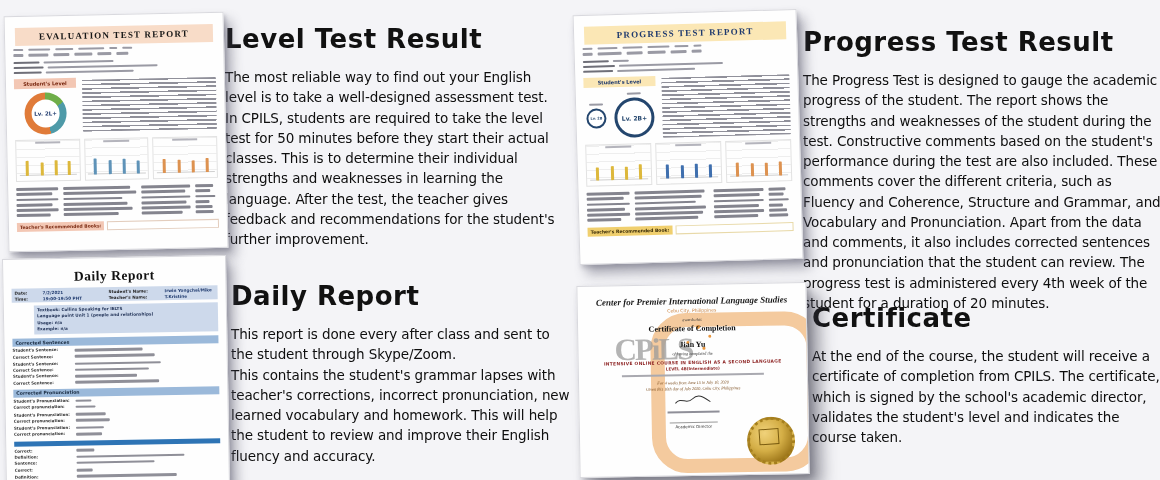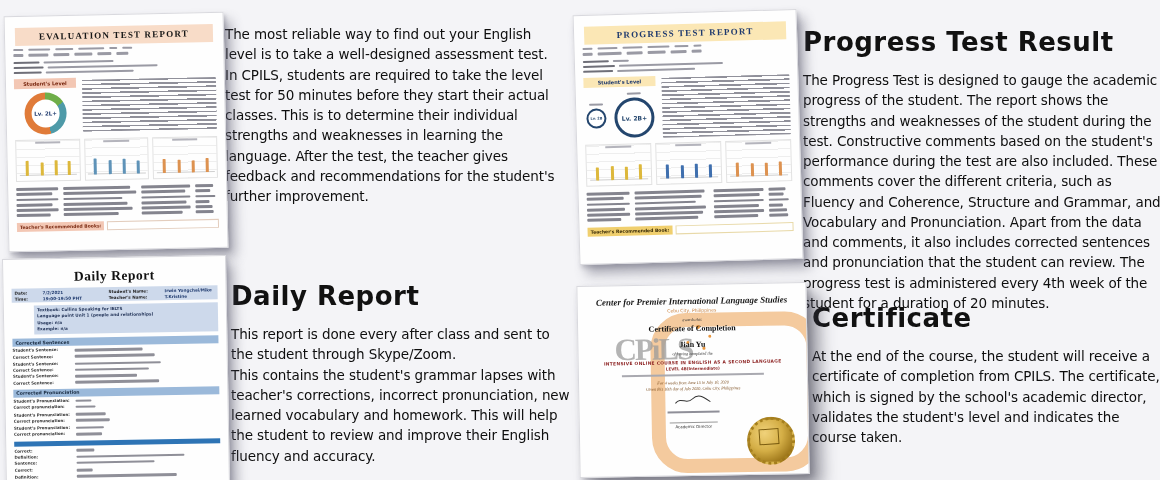--- a/index.html
+++ b/index.html
@@ -88,20 +88,21 @@
   .seal{position:absolute;right:13px;bottom:9px;width:42px;height:42px;border-radius:50%;
         border:3px dotted #a57f1d;z-index:3;
         background:radial-gradient(circle at 35% 32%,#f0d27a,#d4ae46 45%,#9c7518 80%,#8f6914);}
   .seal .inner{position:absolute;left:9px;top:9px;width:18px;height:14px;border:1.5px solid #7a5c10;
                transform:rotate(-3deg);}
 </style>
 </head>
 <body style="background: rgb(244, 244, 247);">
 
 <div class="sect" style="left:225px;top:24px;width:338px;">
+  <h2>Level Test Result</h2>
   <p>The most reliable way to find out your English level is to take a well-designed assessment test. In CPILS, students are required to take the level test for 50 minutes before they start their actual classes. This is to determine their individual strengths and weaknesses in learning the language. After the test, the teacher gives feedback and recommendations for the student's further improvement.</p>
 </div>
 
 <div class="sect" style="left:803px;top:27px;width:360px;">
   <h2>Progress Test Result</h2>
   <p>The Progress Test is designed to gauge the academic progress of the student. The report shows the strengths and weaknesses of the student during the test. Constructive comments based on the student's performance during the test are also included. These comments cover the different criteria, such as Fluency and Coherence, Structure and Grammar, and Vocabulary and Pronunciation. Apart from the data and comments, it also includes corrected sentences and pronunciation that the student can review. The progress test is administered every 4th week of the student for a duration of 20 minutes.</p>
 </div>
 
 <div class="sect" style="left:231px;top:281px;width:340px;">
   <h2>Daily Report</h2>

